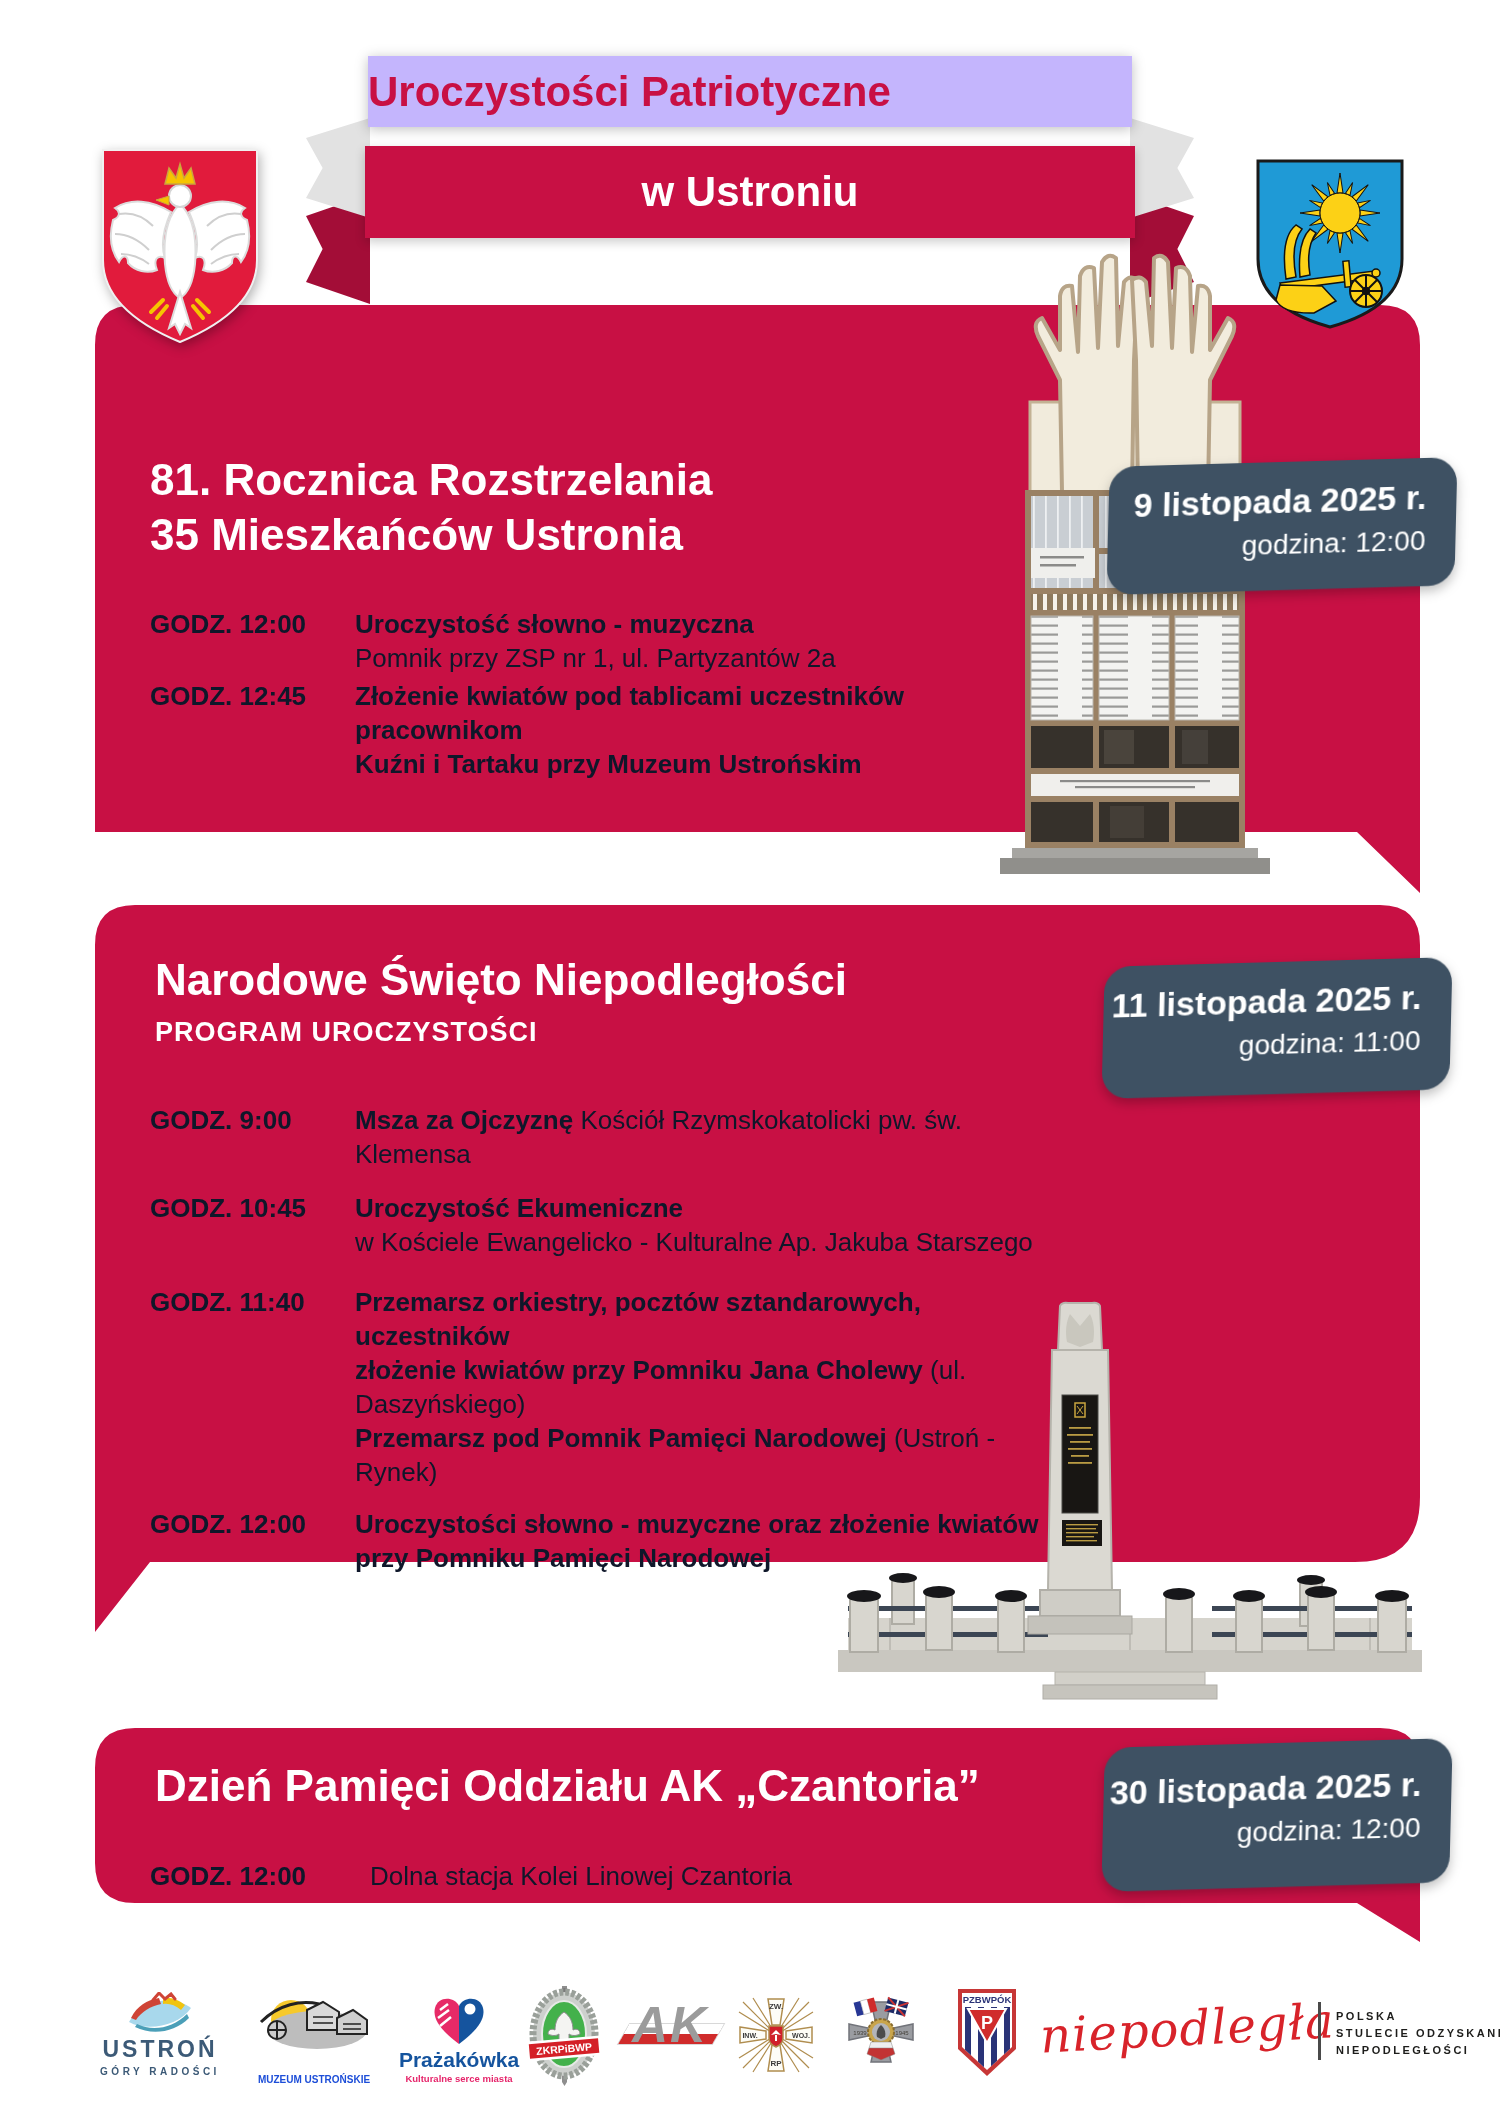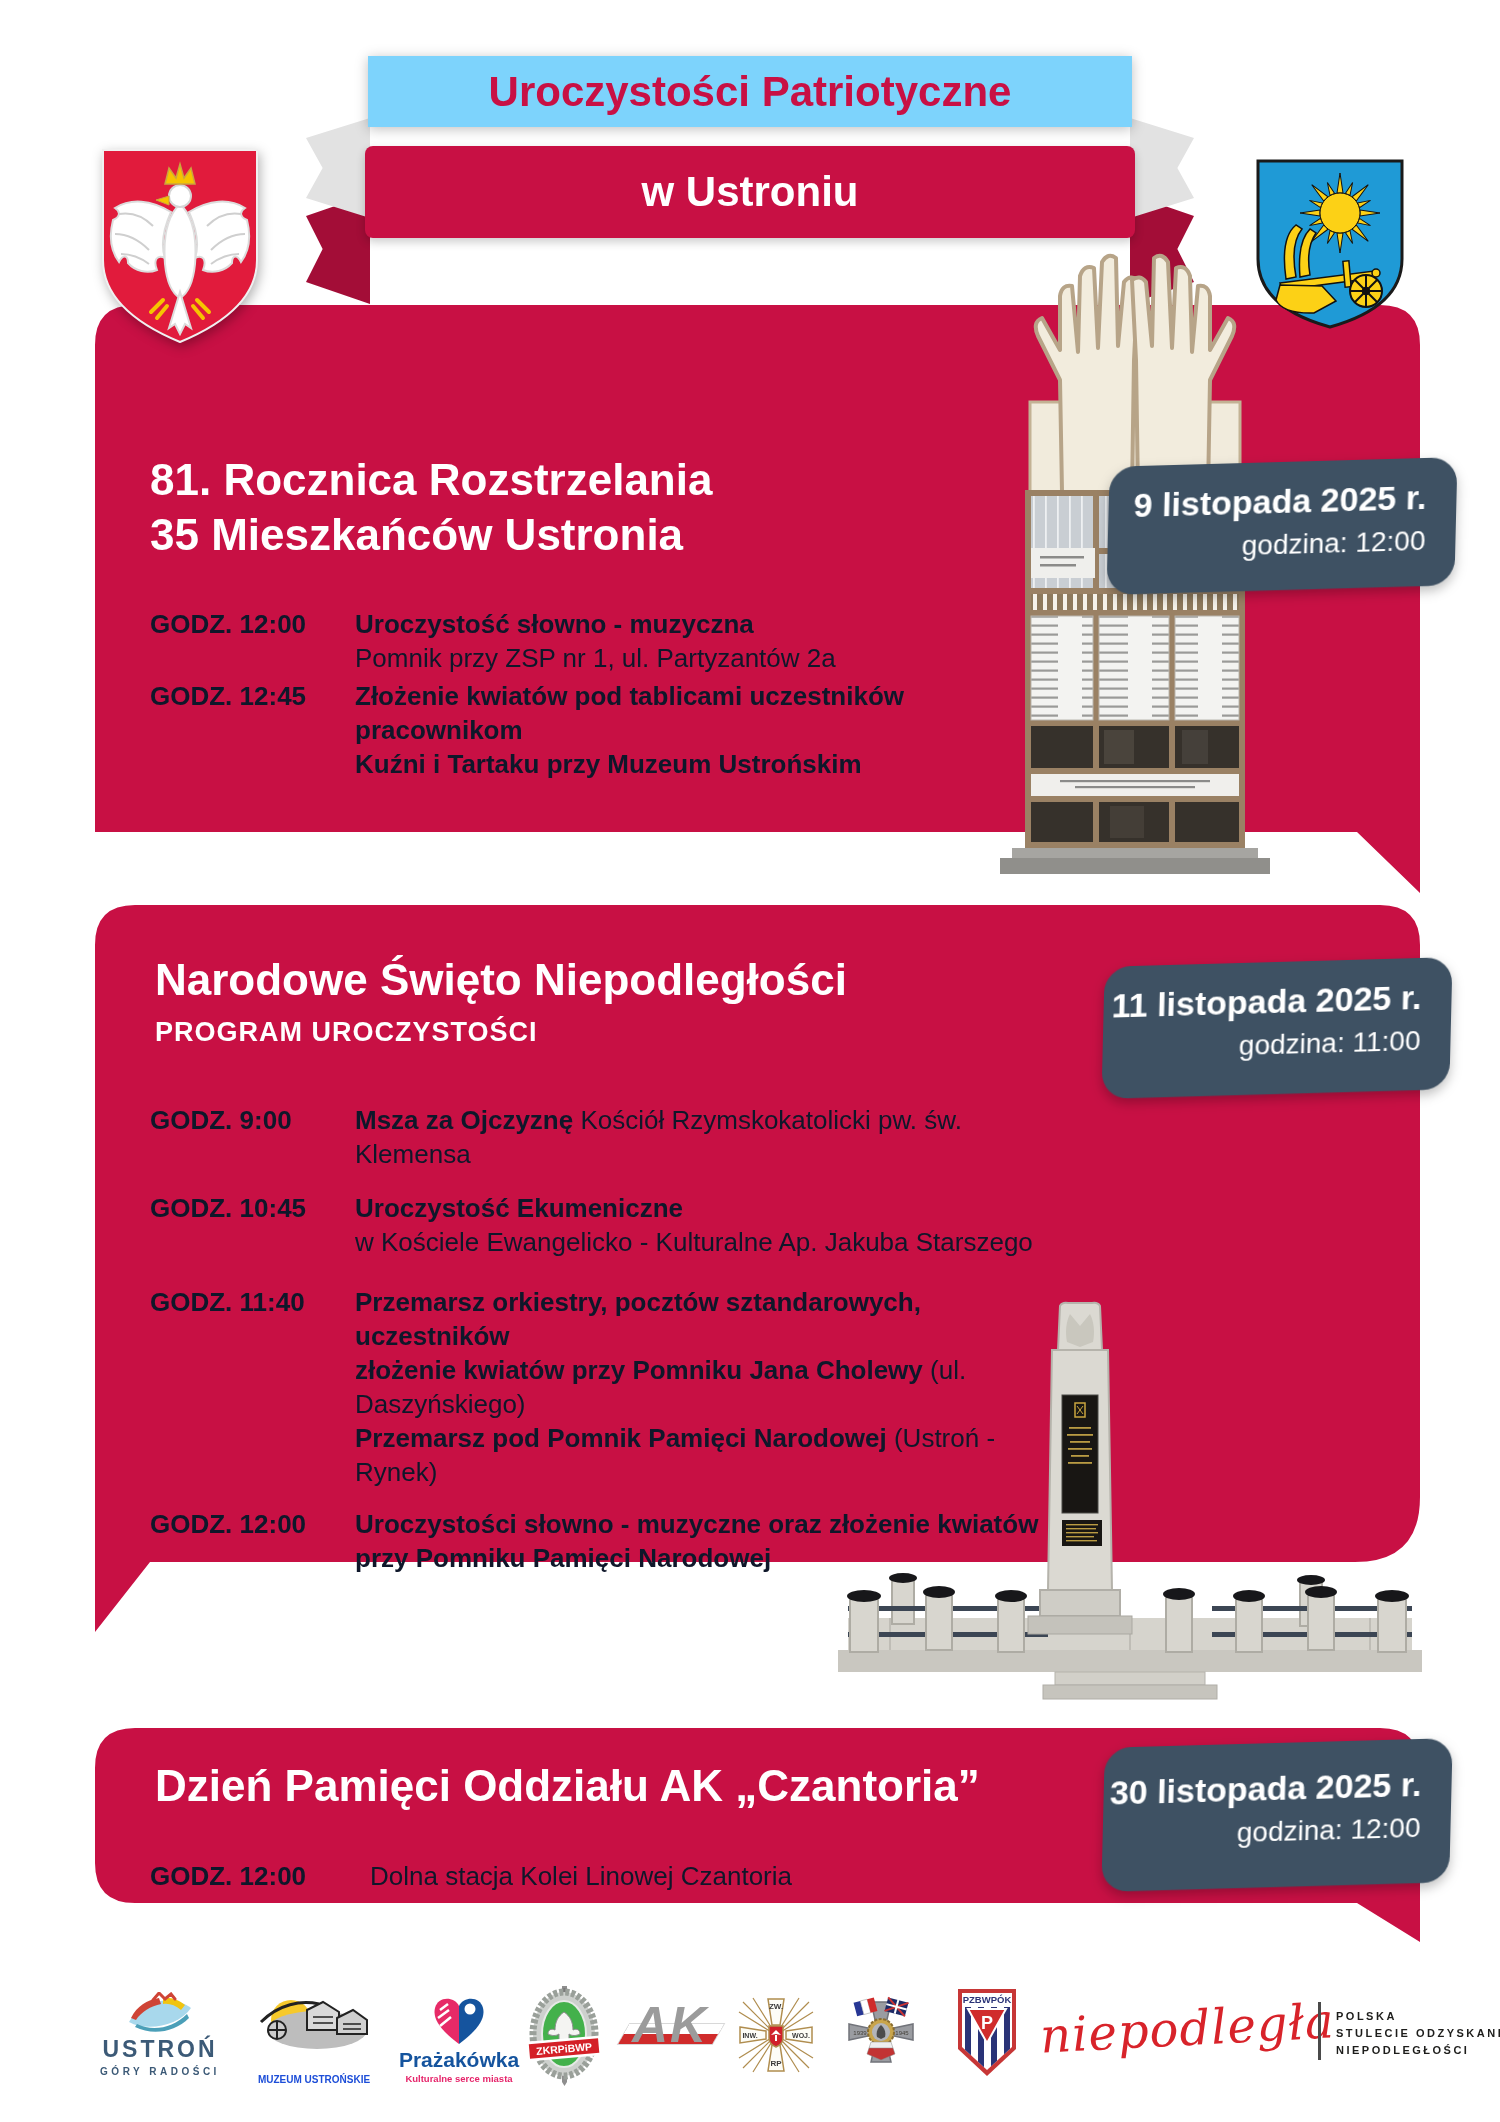--- a/index.html
+++ b/index.html
@@ -9,25 +9,25 @@
   
   .bg-svg{position:absolute;left:0;top:0;z-index:1;}
 
   
   .ribbon{position:absolute;z-index:2;left:0;top:0;width:1500px;height:320px;}
   .tail{position:absolute;clip-path:polygon(100% 0,0 20%,26% 50%,0 80%,100% 100%);}
   .tail-gray{background:#e2e2e2;width:64px;height:100px;top:118px;z-index:1;}
   .tail-red{background:#a30d37;width:64px;height:110px;top:194px;z-index:0;}
   .tail-l{left:306px;}
   .tail-r{left:1130px;transform:scaleX(-1);}
-  .ribbon-white{position:absolute;left:368px;top:56px;width:764px;height:71px;background:#7dd3fc;
-      box-shadow:0 2px 12px rgba(0,0,0,.25);display:flex;align-items:center;justify-content:center;z-index:2;}
+  .ribbon-white{position:absolute;left:368px;top:56px;width:764px;height:71px;background:#c4b5fd;
+      box-shadow:0 2px 12px rgba(0,0,0,.25);display:flex;align-items:center;z-index:2;}
   .ribbon-white span{color:#c81044;font-weight:bold;font-size:42px;}
   .ribbon-red{position:absolute;left:365px;top:146px;width:770px;height:92px;background:#c81044;
-      box-shadow:0 4px 10px rgba(0,0,0,.2);display:flex;align-items:center;justify-content:center;z-index:2;border-radius:8px;}
+      box-shadow:0 4px 10px rgba(0,0,0,.2);display:flex;align-items:center;justify-content:center;z-index:2;}
   .ribbon-red span{color:#ffffff;font-weight:bold;font-size:42px;}
 
   .emblem{position:absolute;z-index:2;filter:drop-shadow(2px 4px 6px rgba(0,0,0,.3));}
   .arms{position:absolute;z-index:2;}
 
   
   .blocktext{position:absolute;z-index:3;color:#ffffff;}
   .title{font-weight:bold;font-size:44px;line-height:55px;white-space:nowrap;}
   .subtitle{font-weight:bold;font-size:27px;letter-spacing:1px;margin-top:10px;}
   .rows{position:absolute;z-index:3;color:#0f172a;font-size:26px;line-height:34px;width:920px;margin-top:11px;}

